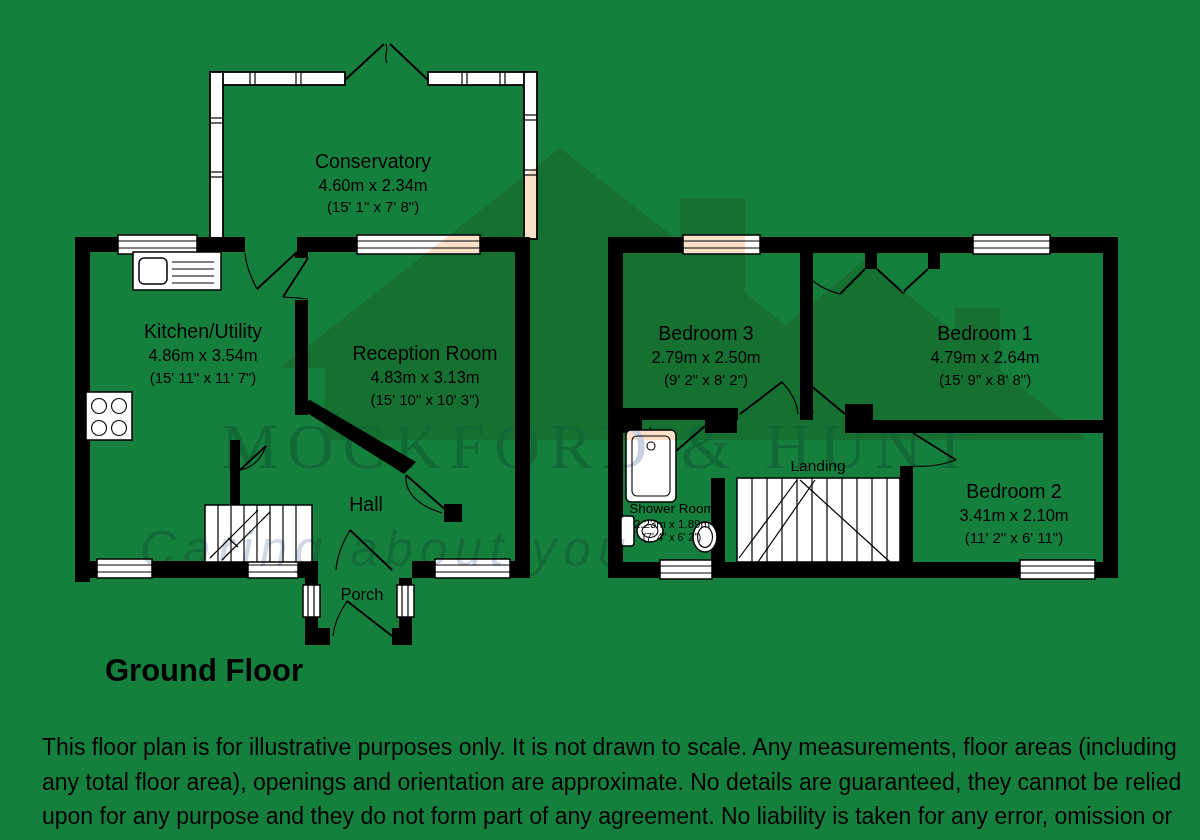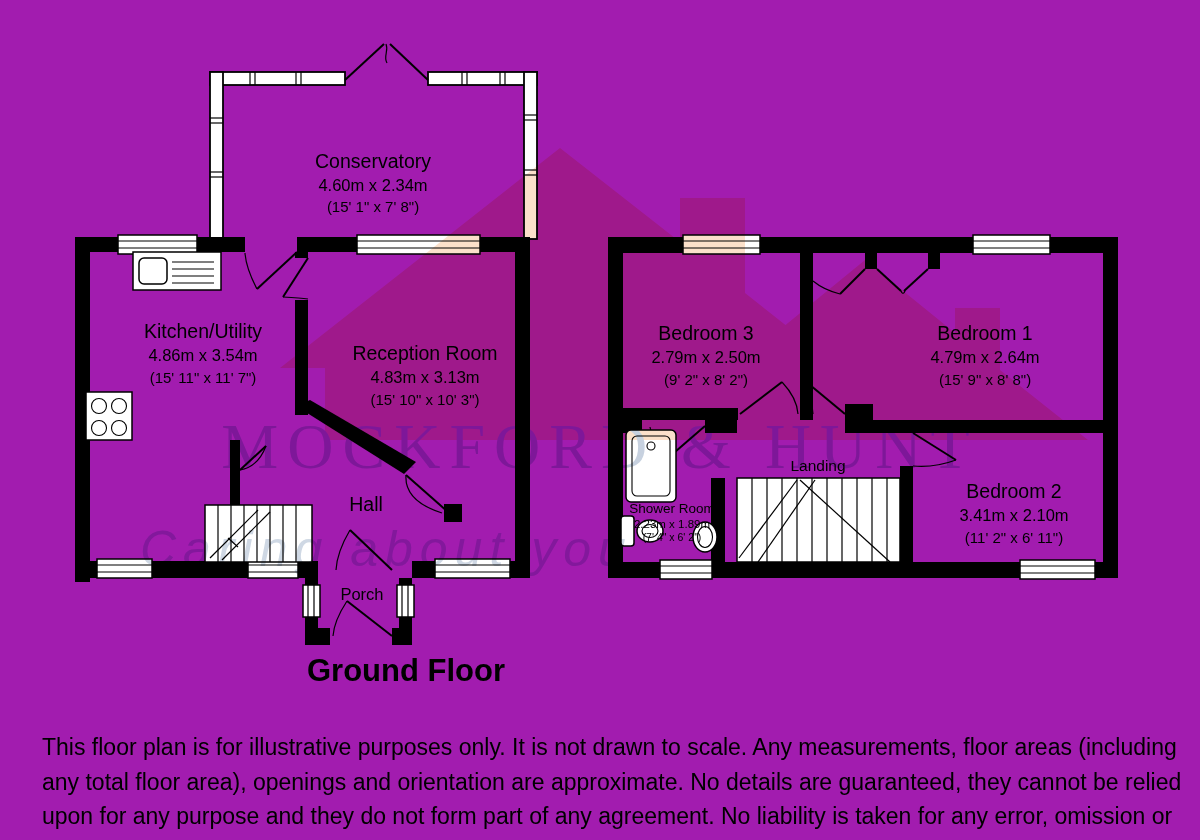--- a/index.html
+++ b/index.html
@@ -1,31 +1,31 @@
 <!DOCTYPE html>
 <html><head>
 <meta charset="utf-8">
 <style>
   html,body{margin:0;padding:0;background:#fff;}
-  .page{position:relative;width:1200px;height:840px;background:#a21caf;overflow:hidden;
+  .page{position:relative;width:1200px;height:840px;background:#15803d;overflow:hidden;
         font-family:"Liberation Sans",sans-serif;color:#000;}
   .plans{position:absolute;left:0;top:0;width:1200px;height:660px;}
   .plans svg{display:block;}
 
   
   .watermark{position:absolute;left:0;top:8px;width:1200px;height:660px;
              mix-blend-mode:multiply;pointer-events:none;}
   .wm-brand{position:absolute;left:0;top:402px;width:1200px;text-align:center;
             font-family:"Liberation Serif",serif;font-size:64px;font-weight:normal;
             letter-spacing:9px;color:#c7d1df;white-space:nowrap;}
   .wm-tagline{position:absolute;left:140px;top:512px;width:830px;text-align:left;
               font-family:Liberation Sans, sans-serif;font-style:italic;font-size:50px;
               letter-spacing:7px;color:#cfd8e4;white-space:nowrap;}
 
-  .floor-title{position:absolute;font-size:31px;font-weight:bold;text-align:right;}
+  .floor-title{position:absolute;font-size:31px;font-weight:bold;text-align:left;}
   .floor-title.ground{left:105px;top:653px;width:400px;}
   .floor-title.first{left:667px;top:653px;width:400px;}
 
   .total-area{position:absolute;left:22px;top:690px;font-size:19.5px;}
   .disclaimer{position:absolute;left:22px;top:730px;width:1162px;
               font-size:23px;line-height:1.5;margin-left:20px;}
 
   
   .wall{fill:#000;}
   .glz{fill:#fff;stroke:#000;stroke-width:1.8;}

